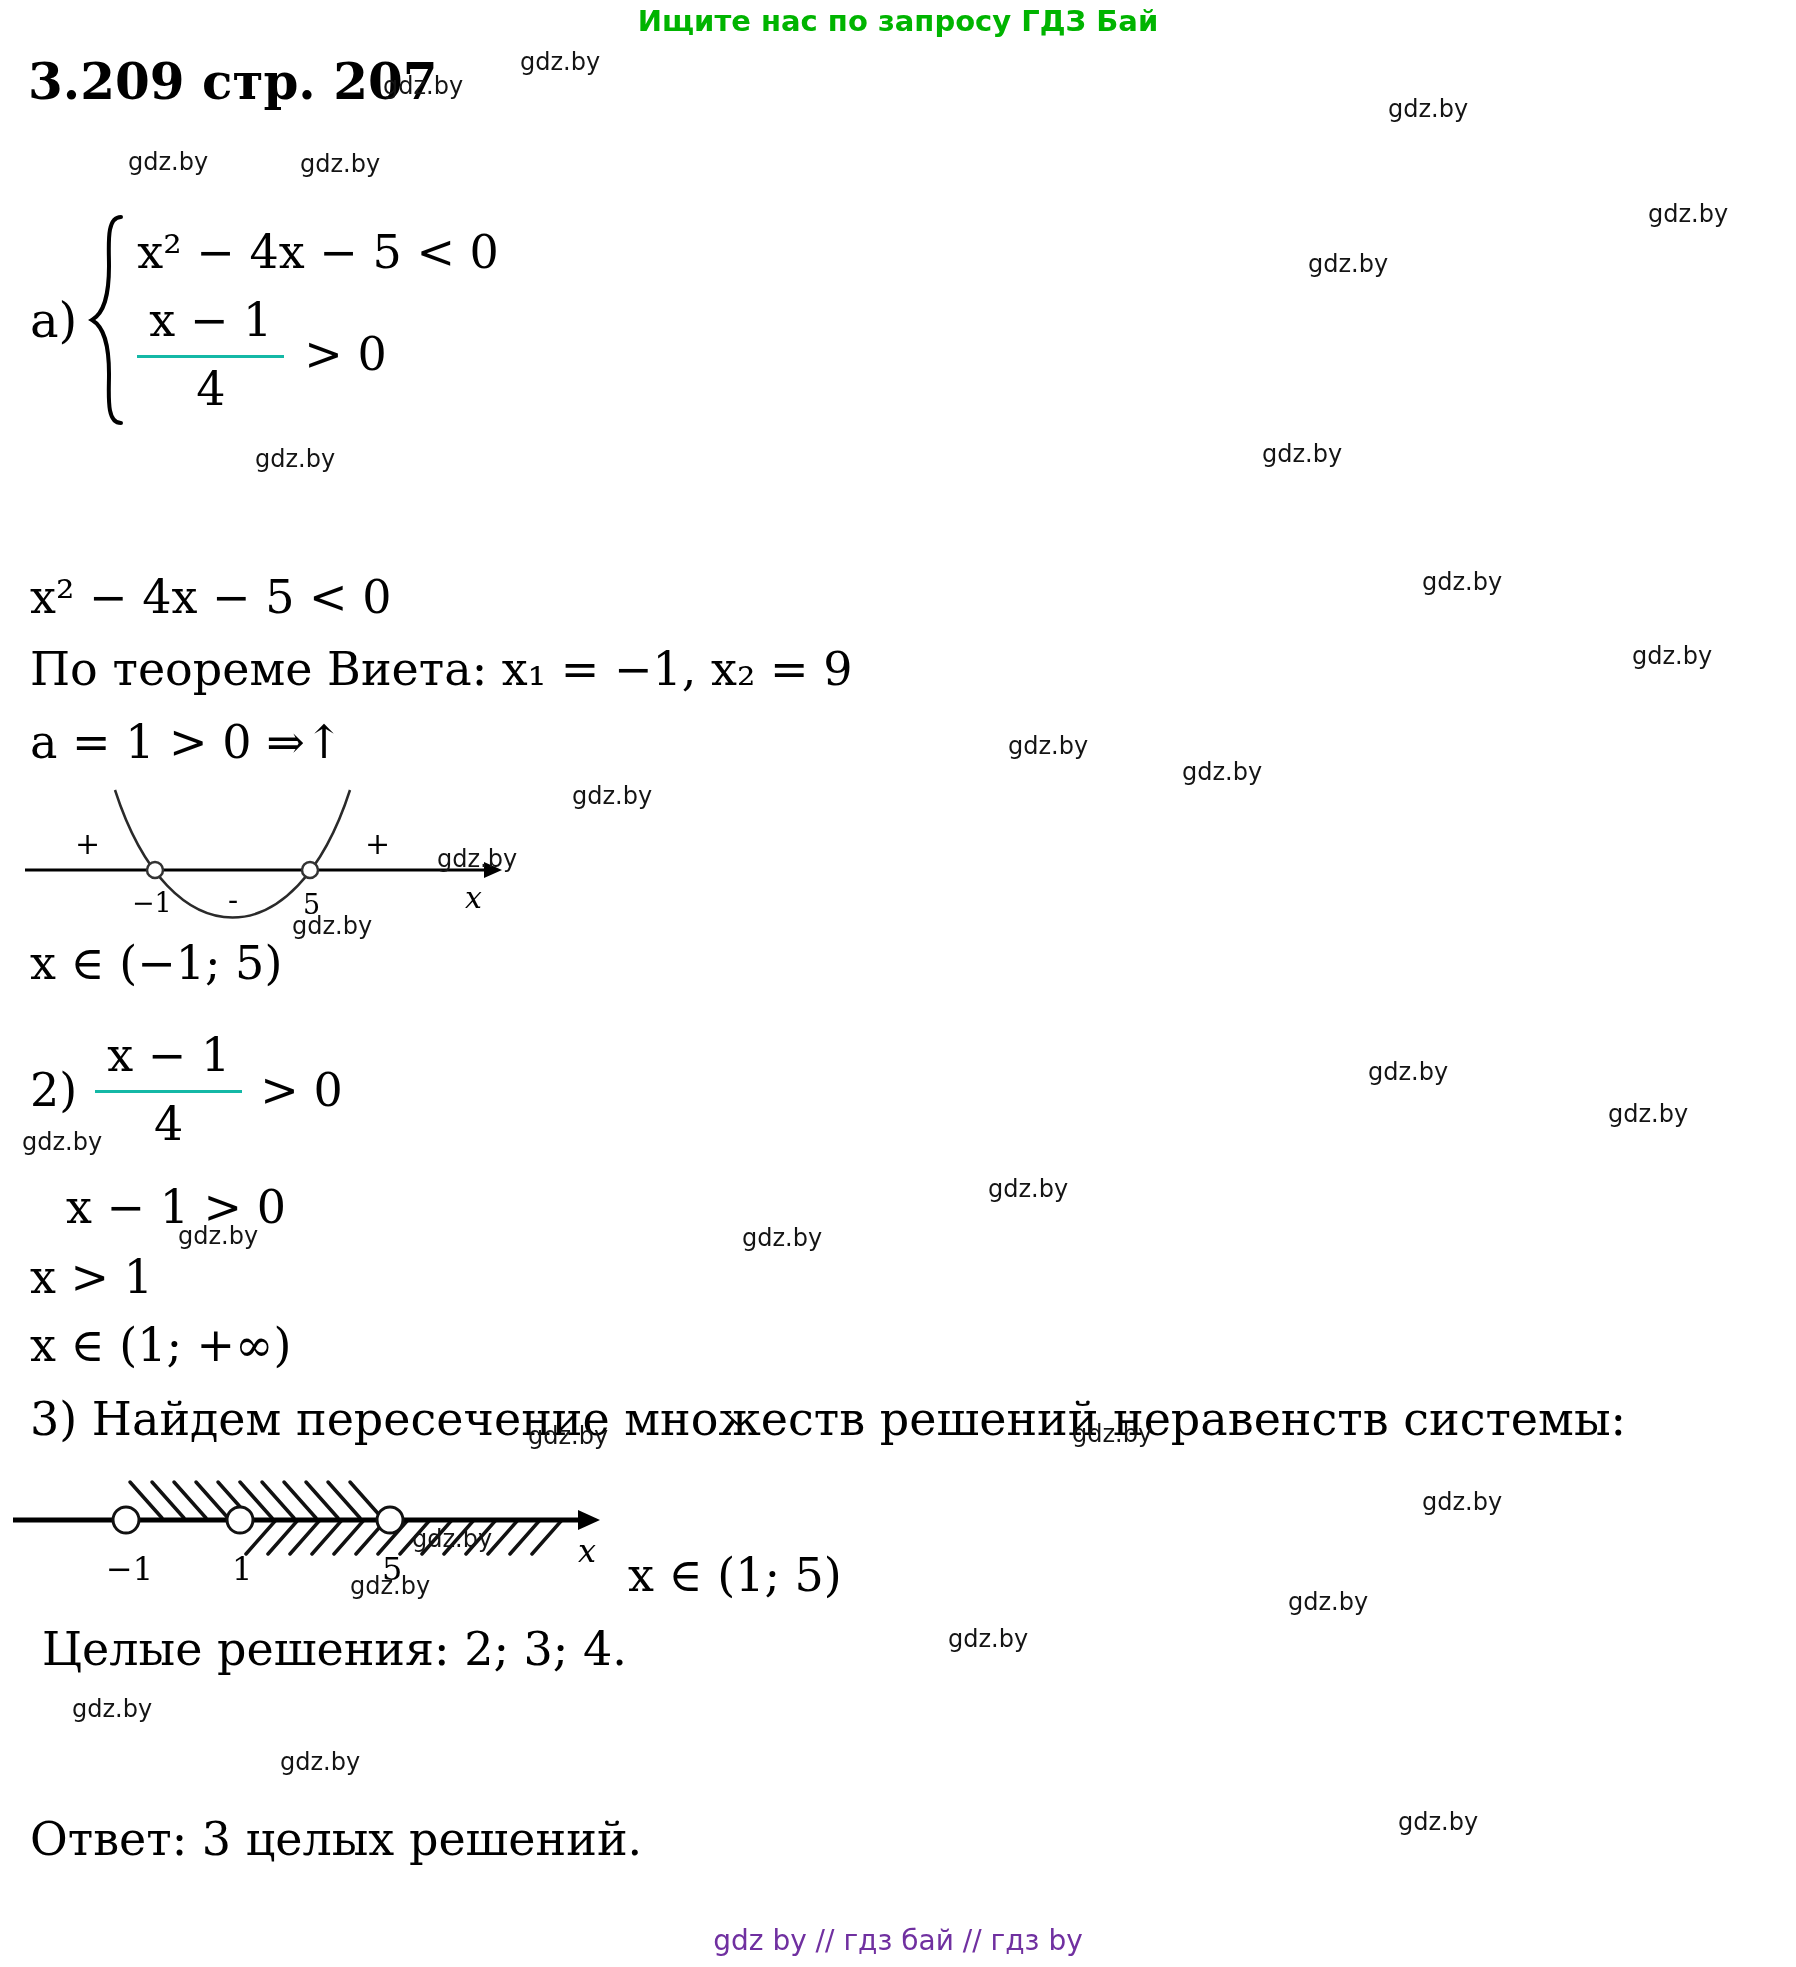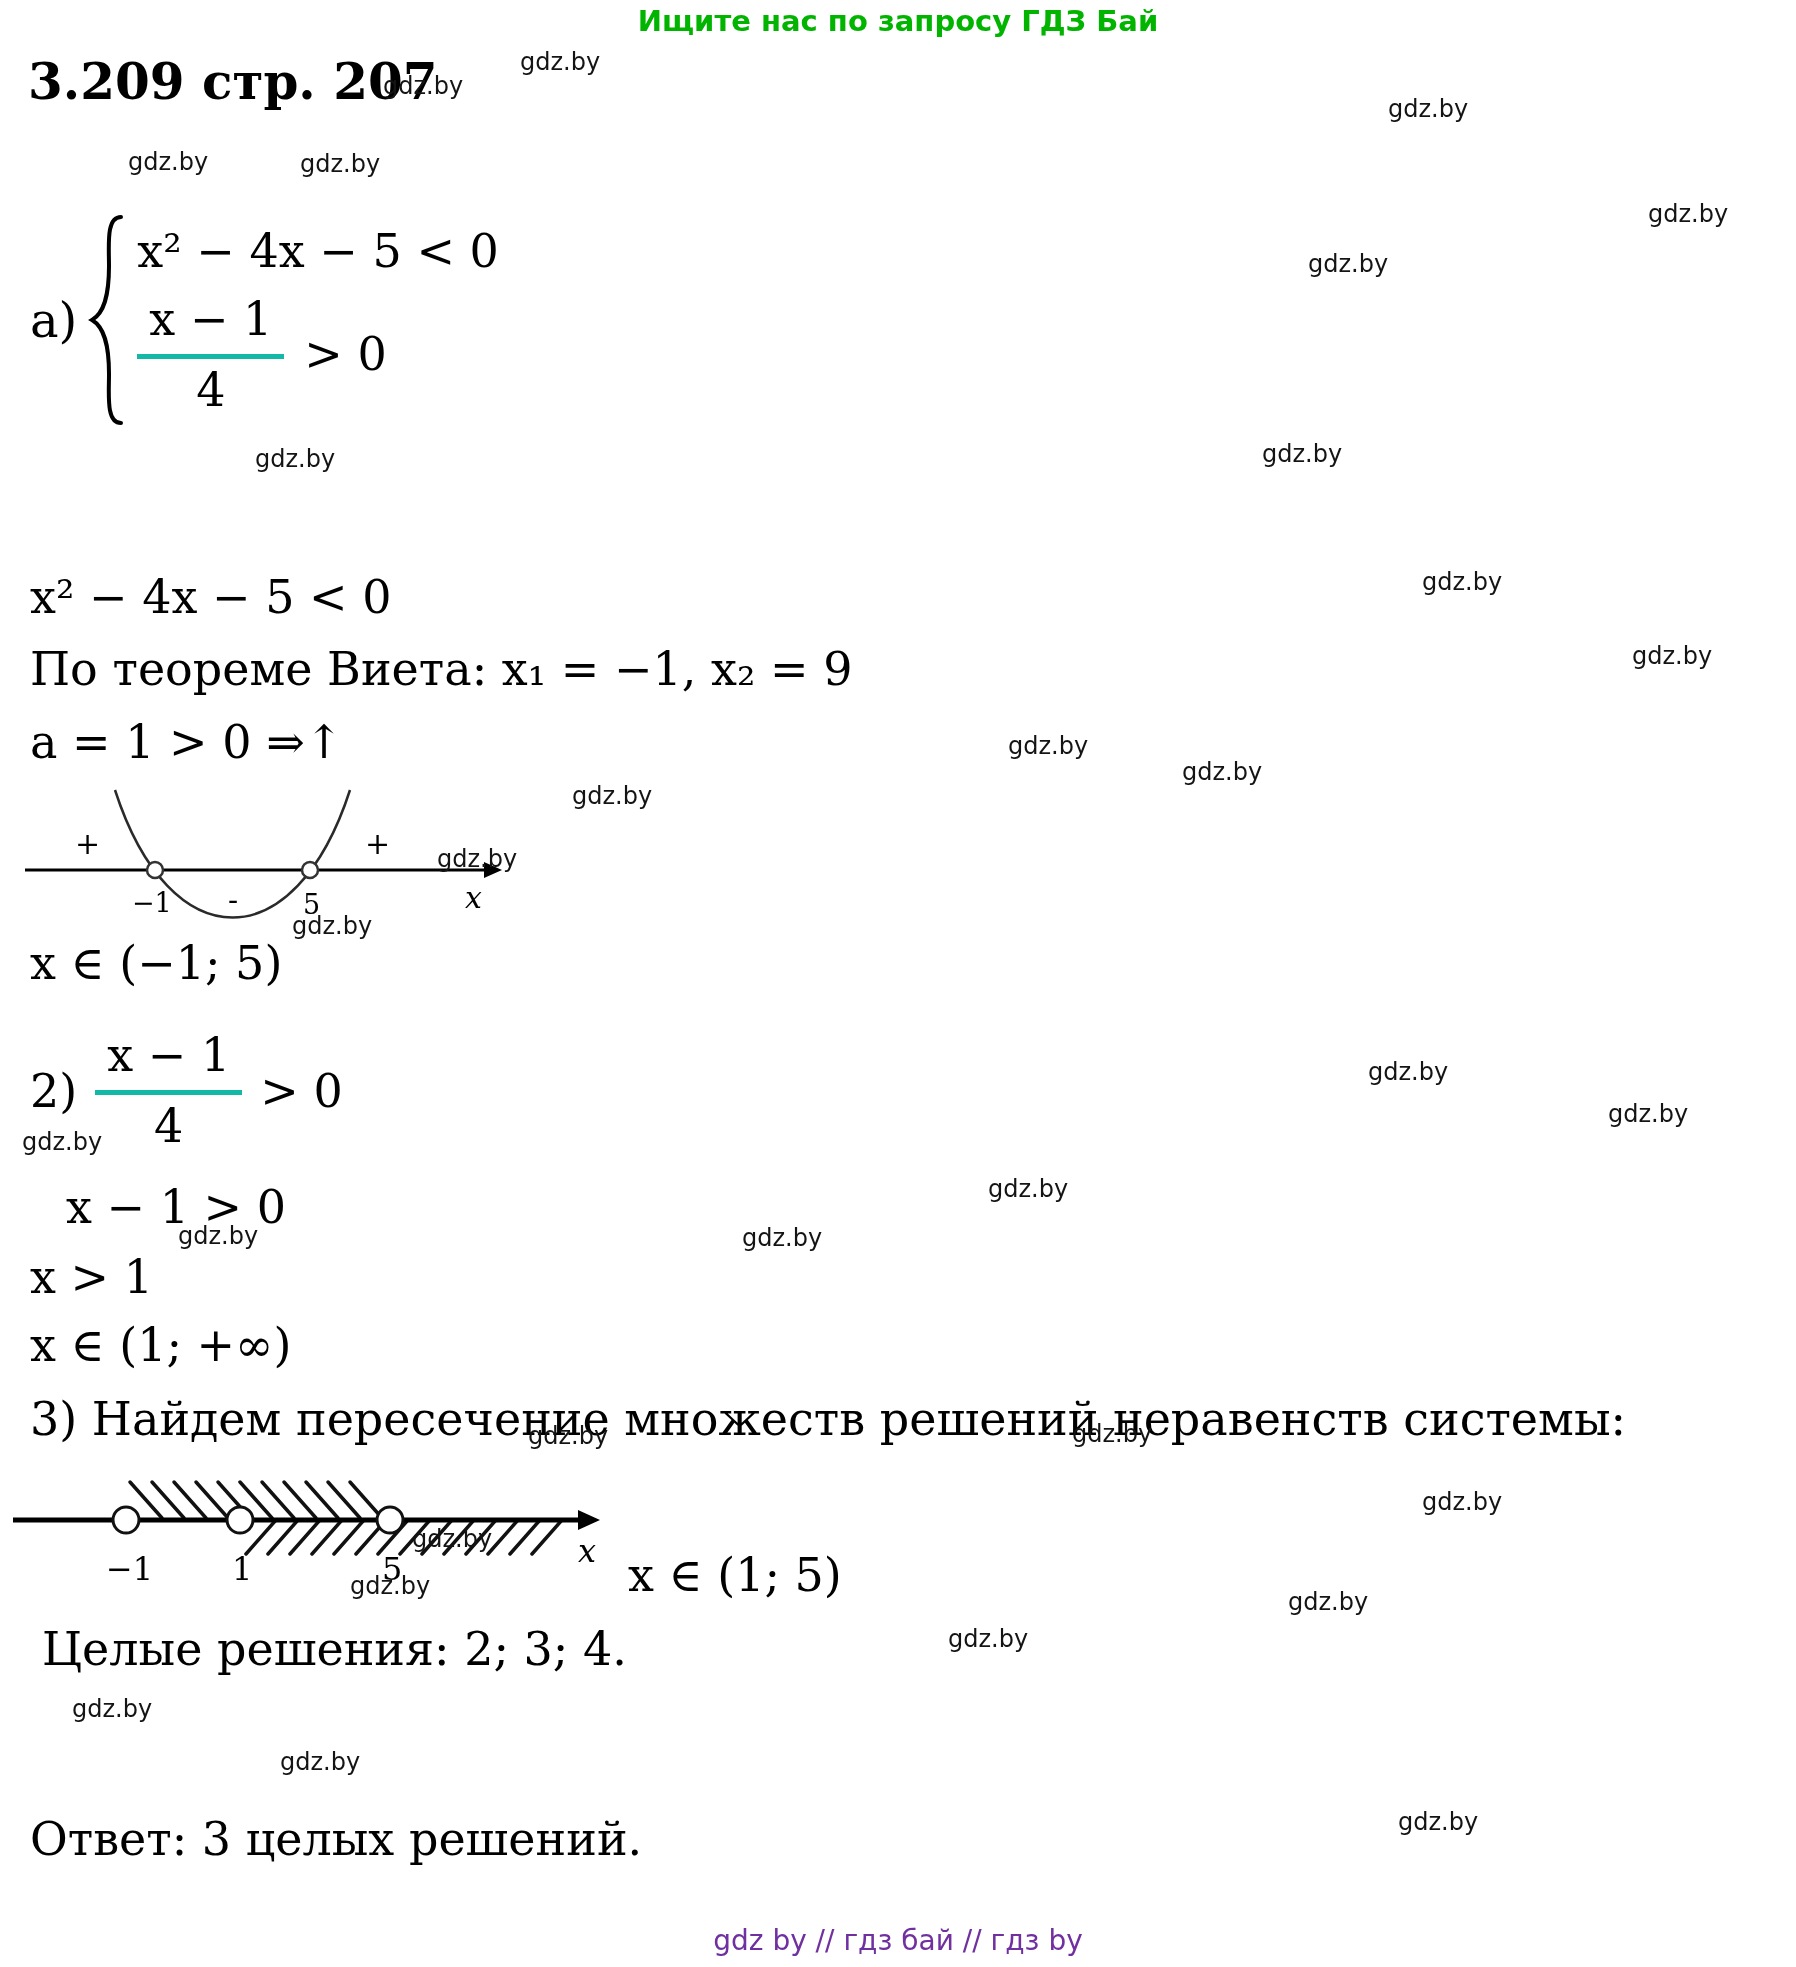--- a/index.html
+++ b/index.html
@@ -22,21 +22,21 @@
   .wm {
     position:absolute; font-family:"DejaVu Sans", sans-serif;
     font-size:24px; color:#141414; white-space:nowrap; font-style:normal;
   }
   .system { position:absolute; left:30px; top:212px; display:flex; align-items:center; }
   .case-label { font-size:48px; margin-right:10px; }
   .brace-svg { margin-right:8px; }
   .sys-col { display:flex; flex-direction:column; gap:14px; }
   .frac-row { display:flex; align-items:center; gap:20px; font-size:46px; }
   .frac { display:inline-flex; flex-direction:column; align-items:center; }
-  .frac .num { padding:0 12px 8px; border-bottom:5px solid #14b8a6; }
+  .frac .num { padding:0 12px 8px; border-bottom:3px solid #14b8a6; }
   .frac .den { padding-top:4px; }
   .step2-row { position:absolute; left:30px; top:1028px; display:flex; align-items:center; gap:18px; font-size:46px; }
   .chart { position:absolute; }
   .footer {
     position:absolute; bottom:10px; left:0; width:100%; text-align:center;
     color:#7030a0; font-family:"DejaVu Sans", sans-serif; font-size:28px;
   }
   svg text { font-family:"DejaVu Serif", serif; fill:#000; }
 </style>
 </head>

